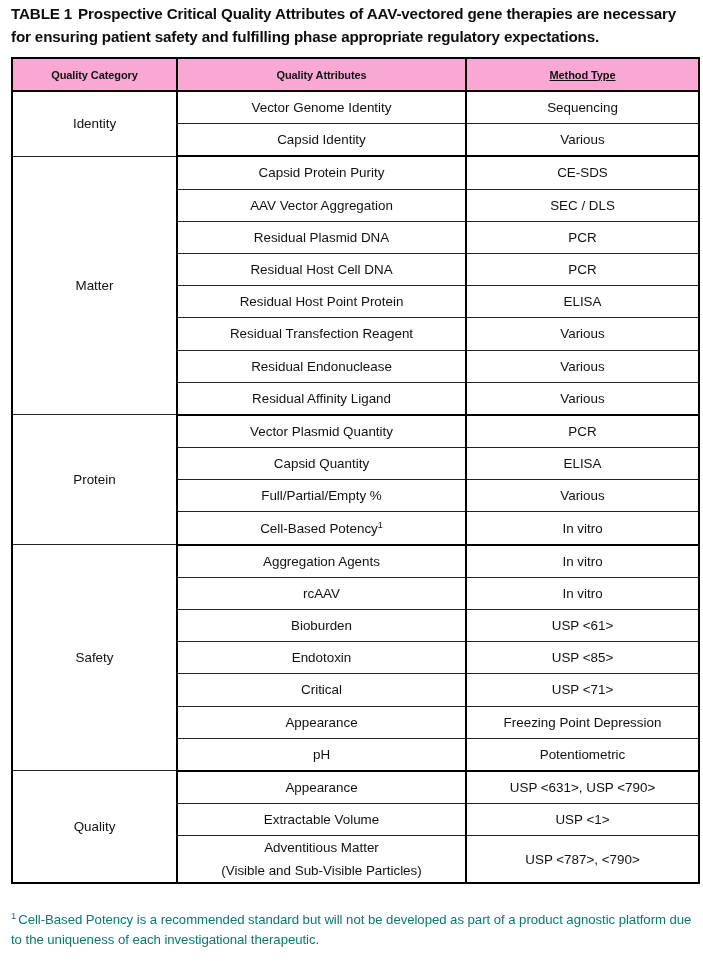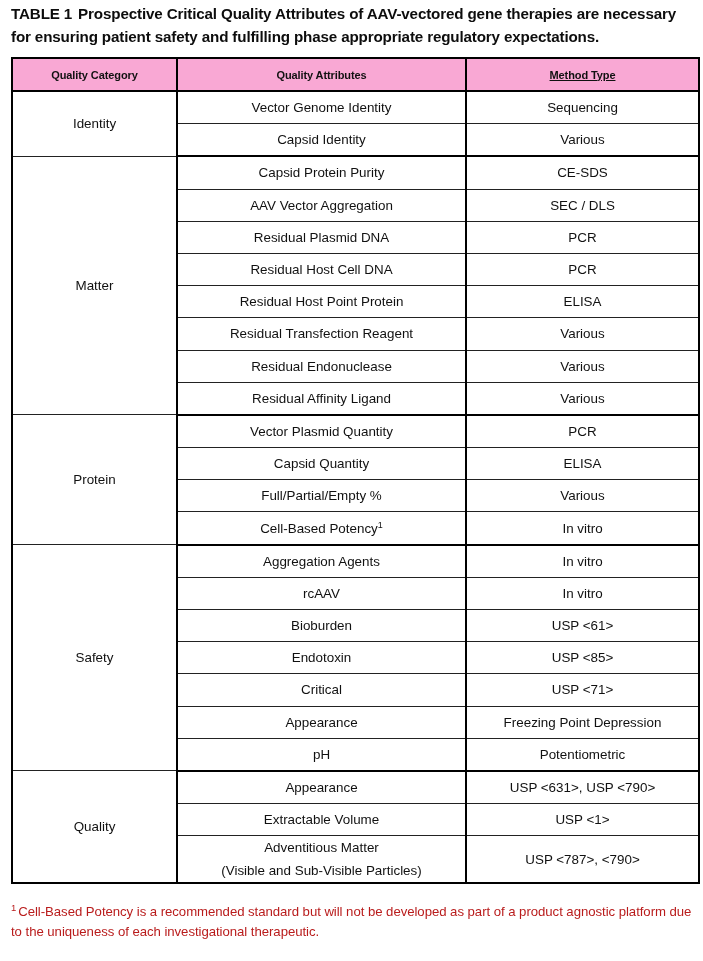--- a/index.html
+++ b/index.html
@@ -88,22 +88,22 @@
   .ital { }
   sup.fn {
     font-size: 9px;
     vertical-align: super;
     line-height: 0;
   }
 
   .footnote {
     font-size: 13.2px;
     line-height: 1.52;
-    margin-top: 18px;
-    color: #b91c1c;
+    margin-top: 26px;
+    color: #0f766e;
     letter-spacing: -0.05px;
   }
   .footnote sup.fn {
     font-size: 9.5px;
     margin-right: 2px;
   }
 </style>
 </head>
 <body>
 

